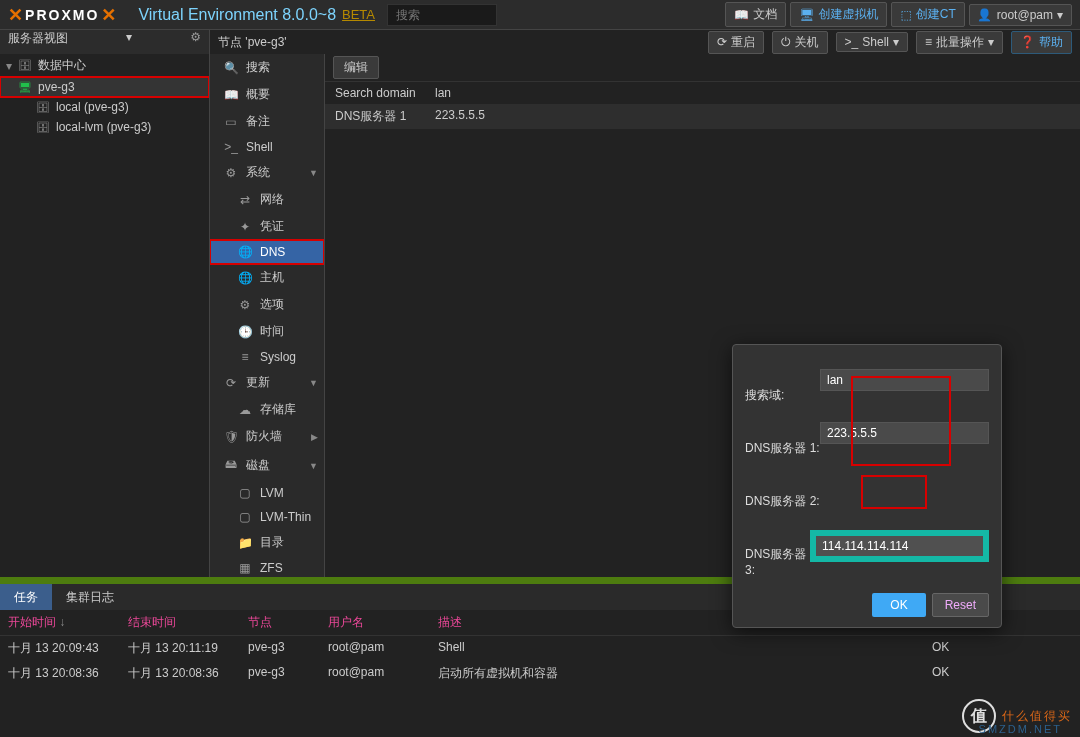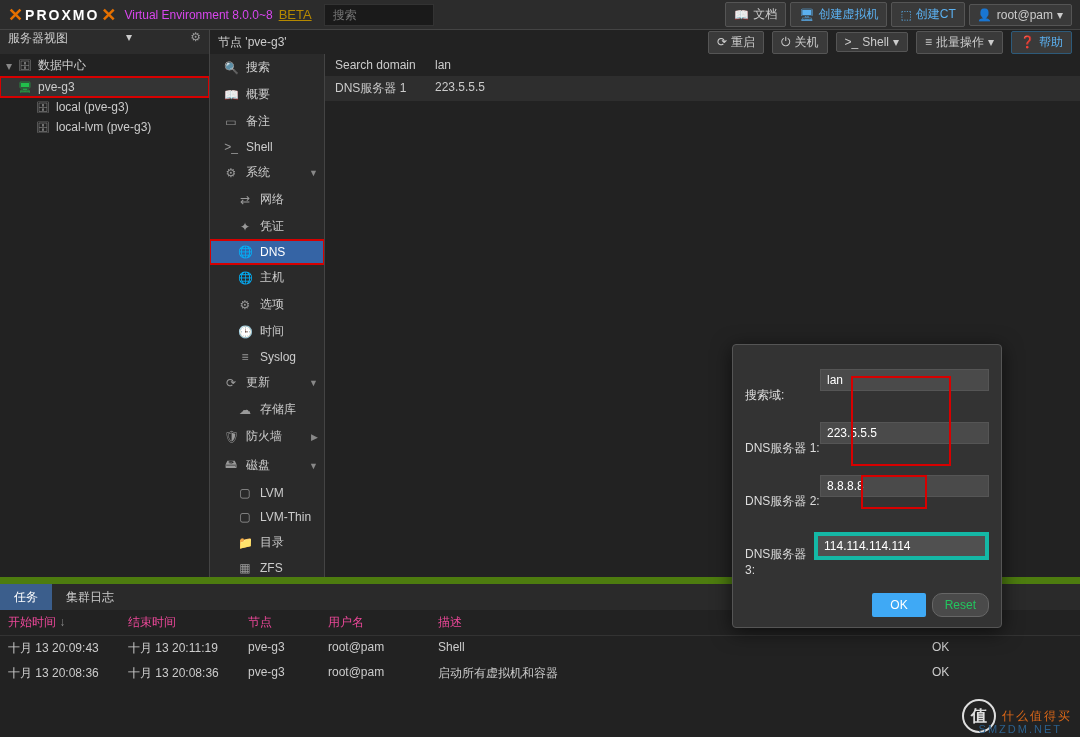--- a/index.html
+++ b/index.html
@@ -3,21 +3,21 @@
 <meta charset="utf-8">
 <style>
 * { margin: 0; padding: 0; box-sizing: border-box; font-family: "Helvetica Neue", Arial, sans-serif; }
 body { background: #222; color: #ccc; width: 1080px; height: 737px; overflow: hidden; font-size: 13px; position: relative; }
 
 
 .header { height: 30px; background: #2c2c2c; display: flex; align-items: center; padding: 0 8px; border-bottom: 1px solid #444; }
 .logo { display: flex; align-items: center; gap: 2px; }
 .logo-x { color: #e57000; font-weight: bold; font-size: 18px; }
 .logo-text { color: #fff; letter-spacing: 2px; font-size: 14px; font-weight: 600; }
-.logo-suffix { color: #d946ef; margin-left: 6px; font-size: 12px; }
+.logo-suffix { color: #7dd3fc; margin-left: 20px; font-size: 16px; }
 .beta-badge { color: #b58900; margin-left: 4px; font-size: 13px; text-decoration: underline; }
 .header-search { margin-left: 12px; background: #1a1a1a; border: 1px solid #333; color: #666; padding: 3px 8px; width: 110px; font-size: 12px; }
 .header-spacer { flex: 1; }
 .header-btn { background: #3a3a3a; color: #ccc; border: 1px solid #555; padding: 3px 8px; margin-left: 4px; font-size: 12px; cursor: pointer; display: inline-flex; align-items: center; gap: 4px; border-radius: 2px; }
 .header-btn.blue { color: #5bb0f0; }
 .header-btn .ico { font-size: 12px; }
 
 
 .subheader { height: 24px; display: flex; align-items: stretch; }
 .tree-header { width: 210px; background: #2c2c2c; border-right: 1px solid #444; display: flex; padding: 0 8px; font-size: 12px; color: #ccc; justify-content: space-between; }
@@ -55,24 +55,24 @@
 .dns-grid .row.striped { background: #2e2e2e; }
 .dns-grid .k { width: 100px; color: #ccc; }
 .dns-grid .v { color: #ccc; }
 .dialog { position: absolute; left: 407px; top: 290px; width: 270px; background: #333; border: 1px solid #555; border-radius: 4px; box-shadow: 0 4px 20px rgba(0,0,0,.6); }
 .dialog-title { display: flex; align-items: center; justify-content: space-between; padding: 6px 10px; color: #3fa9f5; font-size: 13px; }
 .dialog-close { color: #3fa9f5; cursor: pointer; font-size: 14px; }
 .dialog-body { padding: 6px 12px 4px; }
 .form-row { display: flex; align-items: center; margin: 4px 0; font-size: 12px; }
 .form-row label { width: 100px; color: #ddd; margin-top: 32px; }
 .form-row input { flex: 1; background: #4a4a4a; border: 1px solid #555; color: #fff; padding: 3px 6px; font-size: 12px; }
-.form-row.active input { border: 4px solid #14b8a6; background: #505050; }
+.form-row.active input { border: 6px solid #14b8a6; background: #505050; }
 .dialog-footer { display: flex; justify-content: flex-end; gap: 6px; padding: 8px 12px 10px; }
 .btn-primary { background: #3fa9f5; color: #fff; border: none; padding: 4px 18px; font-size: 12px; cursor: pointer; border-radius: 2px; }
-.btn-default { background: #4a4a4a; color: #22c55e; border: 1px solid #666; padding: 4px 12px; font-size: 12px; cursor: pointer; border-radius: 10px; }
+.btn-default { background: #4a4a4a; color: #f0abfc; border: 1px solid #666; padding: 4px 12px; font-size: 12px; cursor: pointer; border-radius: 2px; }
 .redbox-inset { border: 2px solid #d70000; position: absolute; pointer-events: none; }
 
 
 .bottom-panel { height: 160px; background: #222; border-top: 7px solid #4d7c0f; }
 .tabs { display: flex; height: 26px; background: #2a2a2a; align-items: stretch; }
 .tab { padding: 5px 14px; font-size: 12px; color: #ccc; cursor: pointer; }
 .tab.active { background: #3b5e8c; color: #fff; }
 .log-table { font-size: 12px; width: 100%; }
 .log-head, .log-row { display: flex; padding: 4px 8px; }
 .log-head { color: #ec4899; border-bottom: 1px solid #333; }
@@ -260,20 +260,23 @@
         <span>目录</span>
       </div>
     <div class="sub-item indent">
         <span class="sico">▦</span>
         <span>ZFS</span>
       </div>
 
   </div>
 
   <div class="content-panel">
+    <div class="content-inner-toolbar">
+      <button class="edit-btn">编辑</button>
+    </div>
     <div class="dns-grid">
       <div class="row">
         <div class="k">Search domain</div>
         <div class="v">lan</div>
       </div>
       <div class="row striped">
         <div class="k">DNS服务器 1</div>
         <div class="v">223.5.5.5</div>
       </div>
     </div>
@@ -283,21 +286,20 @@
         <div class="form-row">
           <label>搜索域:</label>
           <input value="lan" style="">
         </div>
         <div class="form-row">
           <label>DNS服务器 1:</label>
           <input value="223.5.5.5" style="">
         </div>
         <div class="form-row">
           <label>DNS服务器 2:</label>
-          <input value="8.8.8.8" style="">
         </div>
         <div class="form-row active">
           <label>DNS服务器 3:</label>
           <input value="114.114.114.114" style="">
         </div>
       </div>
       <div class="dialog-footer">
         <button class="btn-primary">OK</button>
         <button class="btn-default">Reset</button>
       </div>

